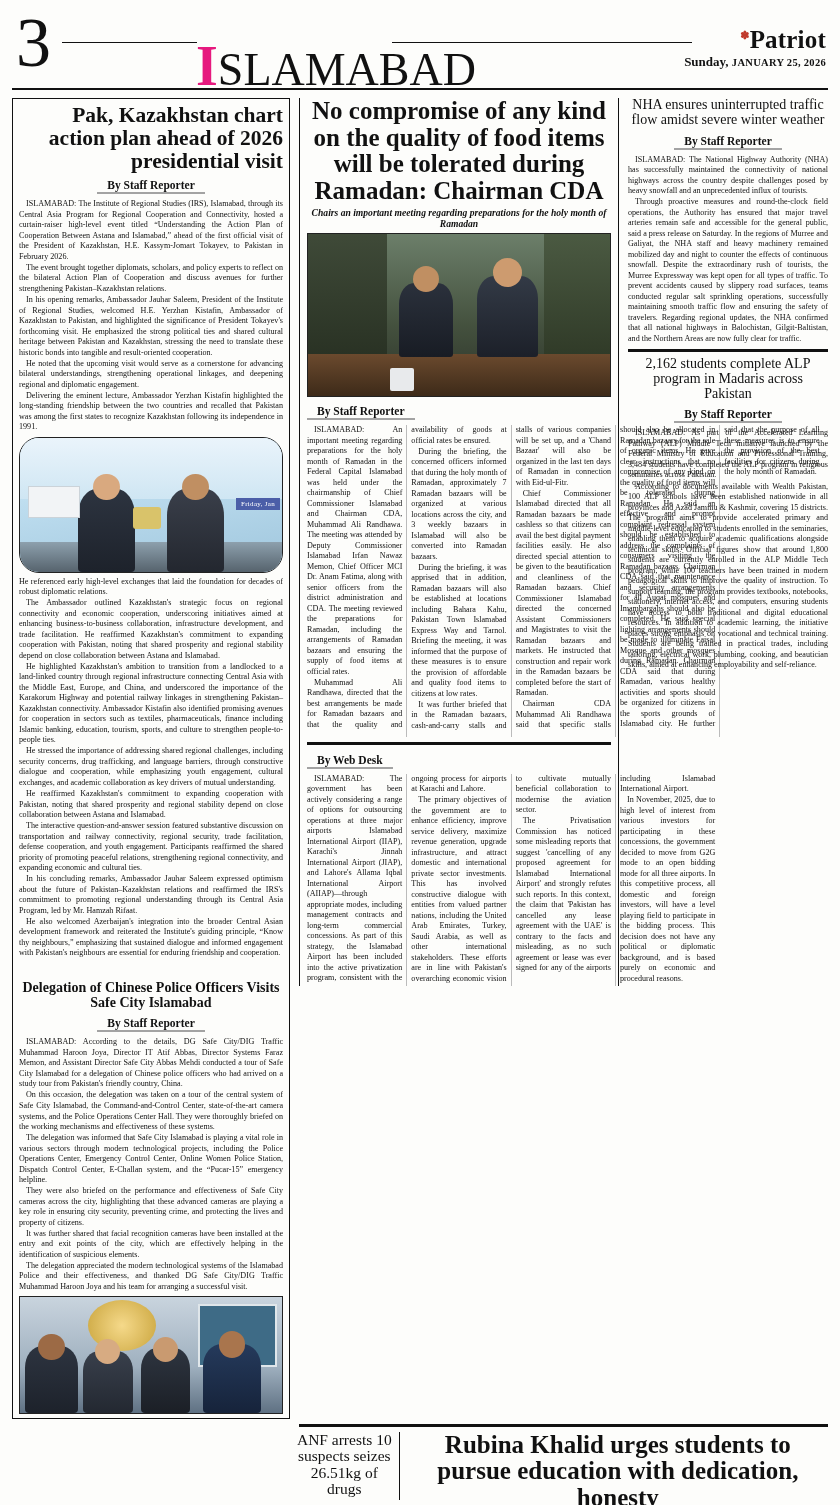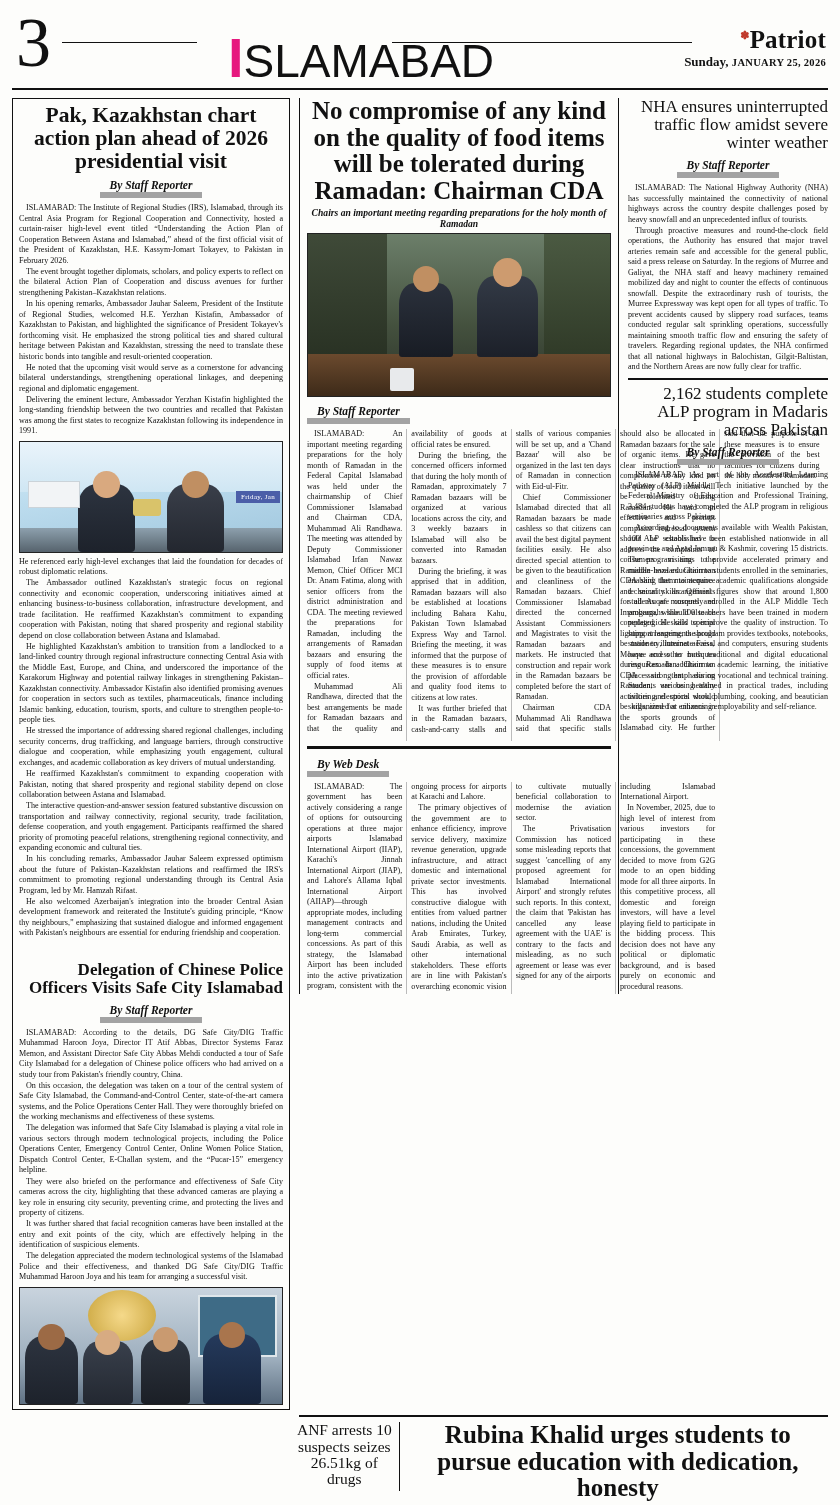--- a/index.html
+++ b/index.html
@@ -18,23 +18,23 @@
   .page-number {
     position: absolute; left: 16px; top: 8px;
     font-family: "Liberation Serif", serif;
     font-size: 70px; line-height: 70px; font-weight: 400;
     letter-spacing: -2px;
   }
   .mh-rule-left { position:absolute; left: 62px; top: 42px; width: 135px; height:1px; background:#111; }
   .mh-rule-right { position:absolute; left: 392px; top: 42px; width: 300px; height:1px; background:#111; }
   .section-title {
     position: absolute; left: 196px; top: 30px; width: 330px;
-    text-align: center;
-    font-family: Liberation Sans, sans-serif;
-    font-size: 46px; line-height: 55px; font-weight: 400;
+    text-align: left;
+    font-family: Liberation Serif, serif;
+    font-size: 46px; line-height: 72px; font-weight: 400;
     letter-spacing: 0px;
   }
   .section-title .drop { color:#E6197E; font-size: 56px; font-weight:600; }
   .brand {
     position:absolute; right: 14px; top: 22px;
     font-family: "Liberation Serif", serif;
     font-size: 25px; font-weight: 700; line-height: 26px;
     letter-spacing: 0.2px;
   }
   .brand .tick { color:#c0392b; font-size:11px; vertical-align: super; }
@@ -45,32 +45,32 @@
   }
   .dateline .small { font-size: 10.5px; letter-spacing: .3px; }
   .mh-bottom-rule { position:absolute; left: 12px; right: 12px; top: 88px; height:2px; background:#111; }
 
   
   .grid { position:relative; padding: 6px 12px 0 12px; }
 
   
   .hl { text-align:center; font-weight:700; line-height:1.06; margin:0 0 3px 0; font-family:"Liberation Serif",serif; }
   .hl-xl { font-size: 25px; }
-  .hl-lg { font-size: 21.5px; }
-  .hl-md { font-size: 17px; text-align: right; }
+  .hl-lg { font-size: 21.5px; text-align: right; }
+  .hl-md { font-size: 14px; }
   .hl-sm { font-size: 15.5px; }
   .hl-thin { font-weight: 400; }
 
   .subhead { text-align:center; font-style:italic; font-weight:700; font-size:9.6px; margin:2px 0 4px 0; }
 
   .byline-wrap { text-align:center; margin: 3px 0 5px 0; }
   .byline {
     display:inline-block;
-    font-style: italic; font-weight: 700; font-size: 11.5px;
-    border-bottom: 6px solid #a3a3a3; padding: 0 10px 1px 10px;
+    font-weight: 700; font-size: 11.5px;
+    border-bottom: 2px solid #a3a3a3; padding: 0 10px 1px 10px;
   }
 
   .body-text { font-size: 8.1px; line-height: 1.30; text-align: justify; text-justify: inter-word; hyphens: auto; }
   .body-text p { margin: 0 0 0.5px 0; text-indent: 7px; }
   .body-text p.noind { text-indent: 0; }
 
   .thick-rule { height:2.5px; background:#111; margin: 5px 0 5px 0; }
 
   .boxed { border: 1px solid #111; padding: 5px 6px 4px 6px; }
   .cols3 { column-count:3; column-gap: 9px; column-rule: 1px solid #bbb; }
@@ -116,21 +116,21 @@
             <span class="byline">By Staff Reporter</span>
           </div>
           <div class="body-text">
             <p>ISLAMABAD: The Institute of Regional Studies (IRS), Islamabad, through its Central Asia Program for Regional Cooperation and Connectivity, hosted a curtain-raiser high-level event titled “Understanding the Action Plan of Cooperation Between Astana and Islamabad,” ahead of the first official visit of the President of Kazakhstan, H.E. Kassym-Jomart Tokayev, to Pakistan in February 2026.</p>
             <p>The event brought together diplomats, scholars, and policy experts to reflect on the bilateral Action Plan of Cooperation and discuss avenues for further strengthening Pakistan–Kazakhstan relations.</p>
             <p>In his opening remarks, Ambassador Jauhar Saleem, President of the Institute of Regional Studies, welcomed H.E. Yerzhan Kistafin, Ambassador of Kazakhstan to Pakistan, and highlighted the significance of President Tokayev's forthcoming visit. He emphasized the strong political ties and shared cultural heritage between Pakistan and Kazakhstan, stressing the need to translate these historic bonds into tangible and result-oriented cooperation.</p>
             <p>He noted that the upcoming visit would serve as a cornerstone for advancing bilateral understandings, strengthening operational linkages, and deepening regional and diplomatic engagement.</p>
             <p>Delivering the eminent lecture, Ambassador Yerzhan Kistafin highlighted the long-standing friendship between the two countries and recalled that Pakistan was among the first states to recognize Kazakhstan following its independence in 1991.</p>
           </div>
 
-          <div class="photo" style="height:112px; margin:4px 0 4px 0;">
+          <div class="photo" style="height:136px; margin:4px 0 4px 0;border-radius:20px;">
             <div class="ph-sky"></div>
             <div style="position:absolute;left:0;right:0;top:0;height:46%;background:linear-gradient(180deg,#eaf4fb,#cfe6f3);"></div>
             <div class="ph-band" style="height:22%; background:linear-gradient(180deg,#8da0ad,#56636d);"></div>
             <div class="fig-a" style="left:22%;">
                 <div class="fig-head" style="width:46%; left:27%; background:#d9a97f;"></div>
               </div>
             <div class="fig-a" style="left:56%; background:linear-gradient(180deg,#3a3f4a,#23272f);">
                 <div class="fig-head" style="width:46%; left:27%; background:#c08f62;"></div>
               </div>
             <div style="position:absolute;left:43%;top:52%;width:11%;height:16%;background:#d9c36a;border-radius:3px;"></div>

